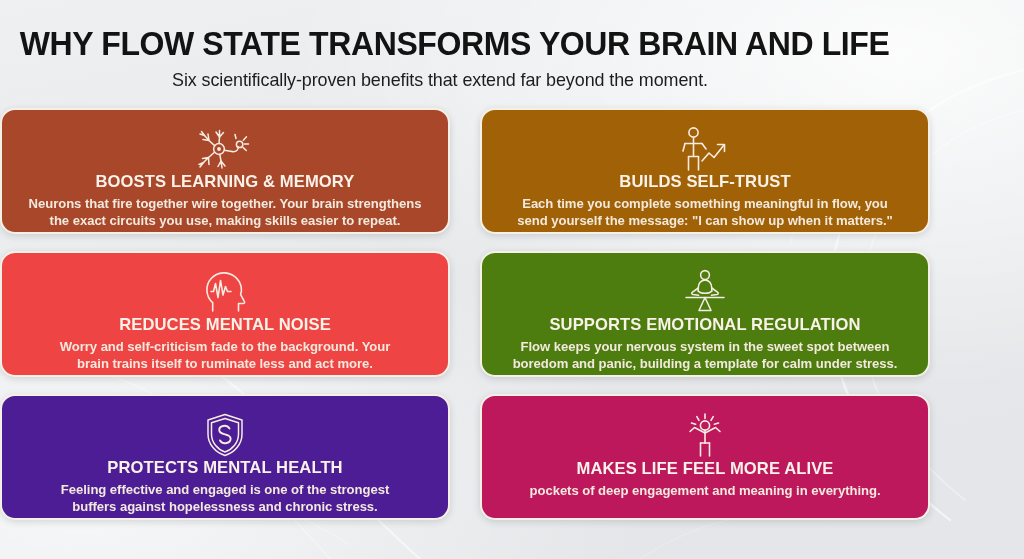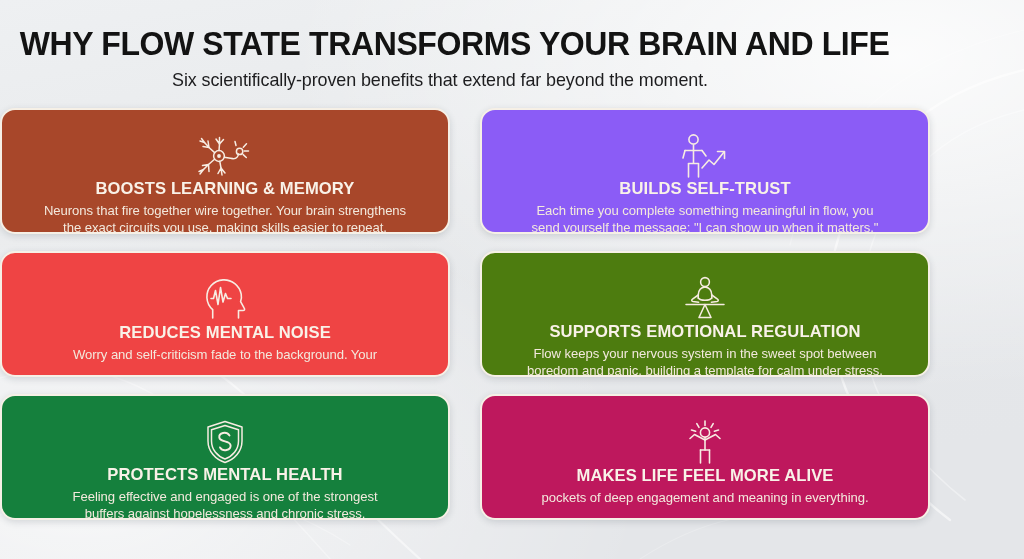--- a/index.html
+++ b/index.html
@@ -71,21 +71,21 @@
   }
 
   .card {
     border-radius: 15px;
     border: 2px solid #f6f0e6;
     position: relative;
     display: flex;
     flex-direction: column;
     align-items: center;
     justify-content: flex-start;
-    padding: 23px 14px 8px;
+    padding: 16px 14px 8px;
     box-shadow: 0 2px 7px rgba(40,50,60,0.16);
     overflow: hidden;
   }
 
   .card-icon {
     height: 47px;
     display: flex;
     align-items: center;
     justify-content: center;
     margin-bottom: 1px;
@@ -102,21 +102,21 @@
     color: #f9f2e8;
     letter-spacing: 0.1px;
     text-align: center;
     line-height: 1.12;
     margin-bottom: 4px;
     white-space: nowrap;
   }
 
   .card-body {
     font-size: 13.1px;
-    font-weight: 400;
+    font-weight: 700;
     color: #f3e9dd;
     text-align: center;
     line-height: 1.33;
     max-width: 418px;
     letter-spacing: -0.05px;
   }
 
   .card-body .line { display: block; white-space: nowrap; }
 </style>
 </head>
@@ -184,21 +184,21 @@
           <path d="M42 12.5 L41 8.5"></path>
         </svg>
       </div>
       <div class="card-title">BOOSTS LEARNING &amp; MEMORY</div>
       <div class="card-body">
         <span class="line">Neurons that fire together wire together. Your brain strengthens</span>
         <span class="line">the exact circuits you use, making skills easier to repeat.</span>
       </div>
     </div>
 
-    <div class="card" style="background:#8b5cf6">
+    <div class="card" style="background:#a16207">
       <div class="card-icon">
         <svg width="56" height="46" viewBox="0 0 56 46" fill="none" stroke="#f7ece2" stroke-width="1.6" stroke-linecap="round" stroke-linejoin="round">
           <circle cx="16.5" cy="6.5" r="4.6"></circle>
           <path d="M16.5 12.5 L16.5 30"></path>
           <path d="M11.5 31 L11.5 44 M21.5 31 L21.5 44"></path>
           <path d="M11.5 30.5 L21.5 30.5"></path>
           <path d="M8 17.5 L25 17.5"></path>
           <path d="M8 17.5 L6 25"></path>
           <path d="M25 17.5 L29 23"></path>
           <path d="M25 35 L32 27 L37 31.5 L47 19"></path>
@@ -220,20 +220,21 @@
                    C 39.6 9.6 31.8 3.4 23 3.9
                    C 13.6 4.4 6.3 12.4 6.9 21.8
                    C 7.2 26.6 9.4 30.8 12.7 33.7
                    L12.7 42"></path>
           <path d="M11 22.5 L13.5 22.5 L15.5 14.5 L18 28.5 L20.5 11.5 L23 26 L25.5 17.5 L27.5 22.5 L31 22.5"></path>
         </svg>
       </div>
       <div class="card-title">REDUCES MENTAL NOISE</div>
       <div class="card-body">
         <span class="line">Worry and self-criticism fade to the background. Your</span>
+        <span class="line">brain trains itself to ruminate less and act more.</span>
       </div>
     </div>
 
     <div class="card" style="background:#4d7c0f">
       <div class="card-icon">
         <svg width="58" height="46" viewBox="0 0 58 46" fill="none" stroke="#f7ece2" stroke-width="1.55" stroke-linecap="round" stroke-linejoin="round">
           <circle cx="29" cy="6" r="4.4"></circle>
           <path d="M29 11 C 25 11.5 22.5 14.5 22.3 18.5 L22.2 22"></path>
           <path d="M29 11 C 33 11.5 35.5 14.5 35.7 18.5 L35.8 22"></path>
           <path d="M22.2 22 C 24.5 25 33.5 25 35.8 22"></path>
@@ -243,21 +244,21 @@
           <path d="M29 28.5 L23 41.5 L35 41.5 Z"></path>
         </svg>
       </div>
       <div class="card-title">SUPPORTS EMOTIONAL REGULATION</div>
       <div class="card-body">
         <span class="line">Flow keeps your nervous system in the sweet spot between</span>
         <span class="line">boredom and panic, building a template for calm under stress.</span>
       </div>
     </div>
 
-    <div class="card" style="background:#15803d">
+    <div class="card" style="background:#4c1d95">
       <div class="card-icon">
         <svg width="42" height="46" viewBox="0 0 42 46" fill="none" stroke="#f7ece2" stroke-width="1.5" stroke-linecap="round" stroke-linejoin="round">
           <path d="M21 2.5 L38 8 L38 22 C 38 32.5 30.5 40.5 21 43.5
                    C 11.5 40.5 4 32.5 4 22 L4 8 Z"></path>
           <path d="M21 6.5 L34.5 10.8 L34.5 22 C 34.5 30.8 28.5 37.4 21 40
                    C 13.5 37.4 7.5 30.8 7.5 22 L7.5 10.8 Z"></path>
           <path d="M25.5 16.5 C 24 14.3 21.5 13.4 19 14 C 16.5 14.6 15 16.4 15.3 18.5
                    C 15.6 20.8 17.8 21.6 21 22.4 C 24.3 23.2 26.4 24.1 26.6 26.4
                    C 26.8 28.6 25.2 30.5 22.6 31 C 20 31.6 17.4 30.6 16 28.4" stroke-width="1.9"></path>
         </svg>

